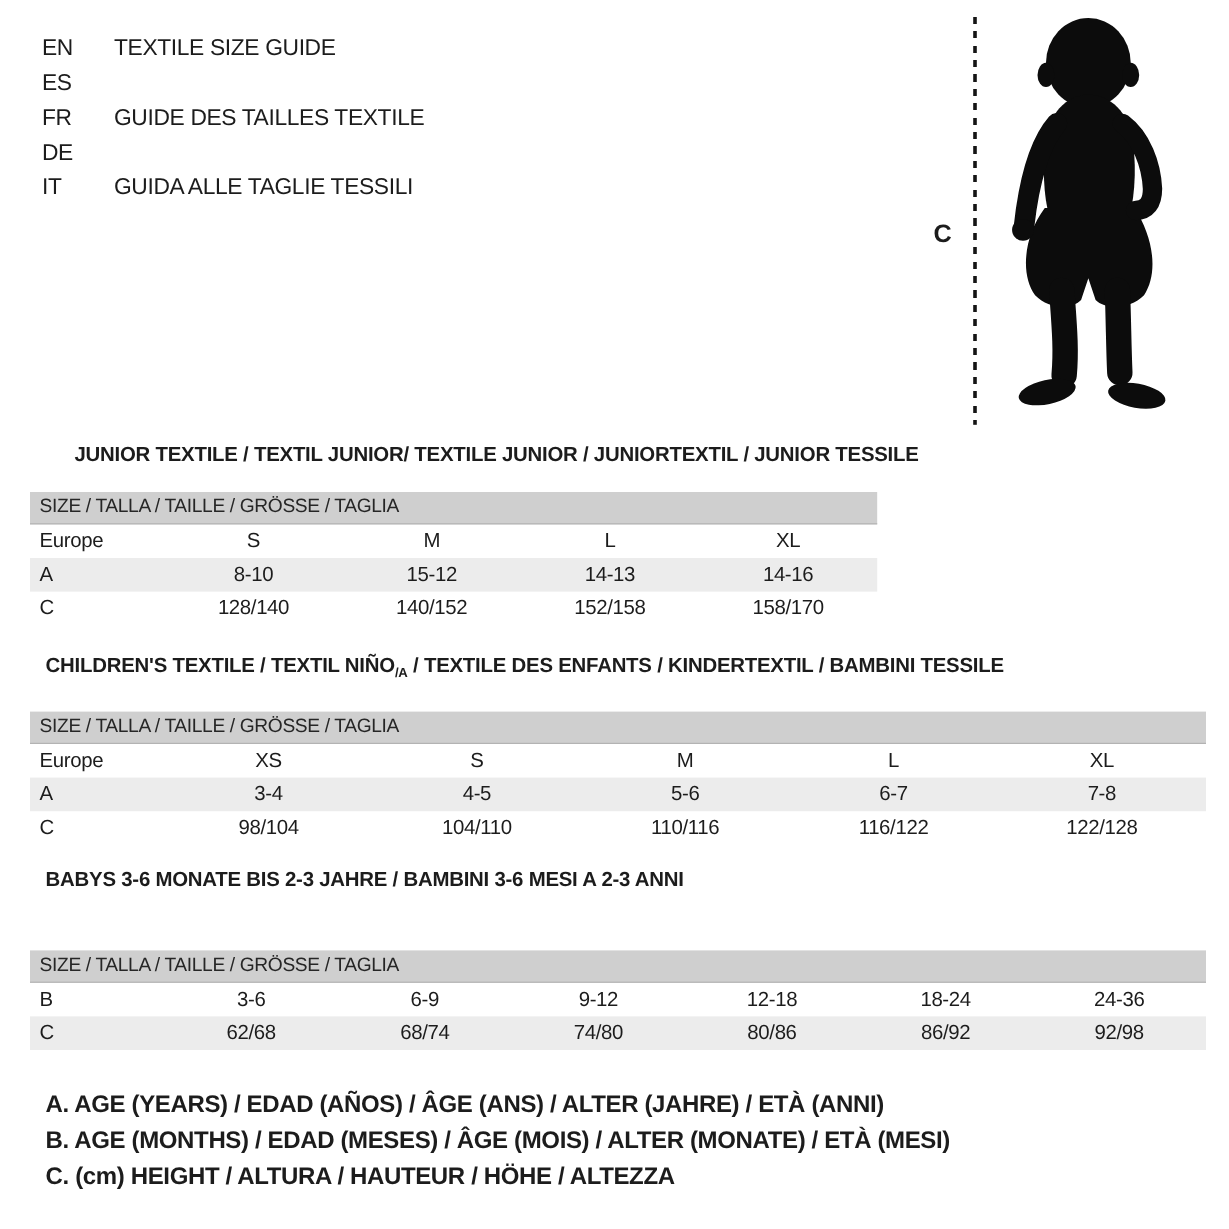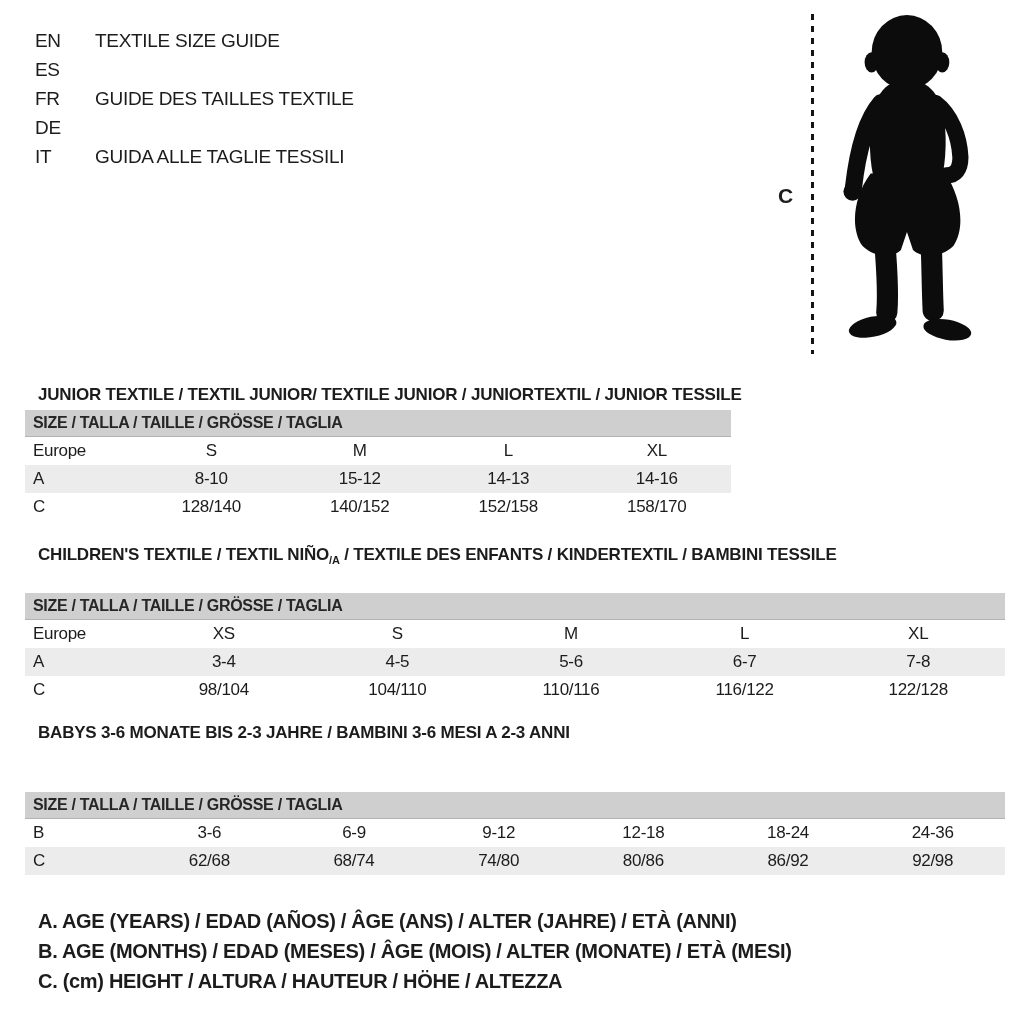--- a/index.html
+++ b/index.html
@@ -22,21 +22,21 @@
   .measure-label{position:absolute;left:8px;top:176px;font-weight:700;font-size:21px;}
   .silhouette{position:absolute;left:56px;top:2px;}
   
   .section-title{
     position:absolute;left:38px;font-weight:700;font-size:17px;
     letter-spacing:-0.2px;white-space:nowrap;line-height:26px;
   }
   .title-sub{font-size:11px;vertical-align:sub;}
   .tbl{position:absolute;left:25px;}
   .tbl-head{
-    height:26px;line-height:26px;font-weight:700;font-size:16px;
+    height:26px;line-height:26px;font-weight:400;font-size:16px;
     padding-left:8px;border-bottom:1px solid #b3b3b3;
     color:#262626;
   }
   .trow{display:grid;height:28px;align-items:center;font-size:17px;}
   .t4 .trow{grid-template-columns:112px repeat(4,1fr);}
   .t5 .trow{grid-template-columns:112px repeat(5,1fr);}
   .t6 .trow{grid-template-columns:112px repeat(6,1fr);}
   .rlabel{padding-left:8px;text-align:left;}
   .cell{text-align:center;}
   
@@ -89,21 +89,21 @@
       <path d="M104 230 C 105 256 105 276 106 298" stroke-width="21"></path>
     </g>
     <g fill="#0c0c0c">
       <circle cx="26" cy="180" r="9"></circle>
       <ellipse cx="46" cy="314" rx="24" ry="10" transform="rotate(-12 46 314)"></ellipse>
       <ellipse cx="120" cy="317" rx="24" ry="10" transform="rotate(10 120 317)"></ellipse>
     </g>
   </svg>
 </div>
 
-<div class="section-title" style="top:382px;">JUNIOR TEXTILE / TEXTIL JUNIOR/ TEXTILE JUNIOR / JUNIORTEXTIL / JUNIOR TESSILE</div>
+<div class="section-title" style="top:366px;margin-left:24px;">JUNIOR TEXTILE / TEXTIL JUNIOR/ TEXTILE JUNIOR / JUNIORTEXTIL / JUNIOR TESSILE</div>
 <div class="tbl t4" id="table-junior">
   <div class="tbl-head" style="background:#cfcfcf;">SIZE / TALLA / TAILLE / GRÖSSE / TAGLIA</div>
   <div class="trow">
     <div class="rlabel">Europe</div>
     <div class="cell">S</div>
     <div class="cell">M</div>
     <div class="cell">L</div>
     <div class="cell">XL</div>
   </div>
   <div class="trow" style="background:#ececec;">

